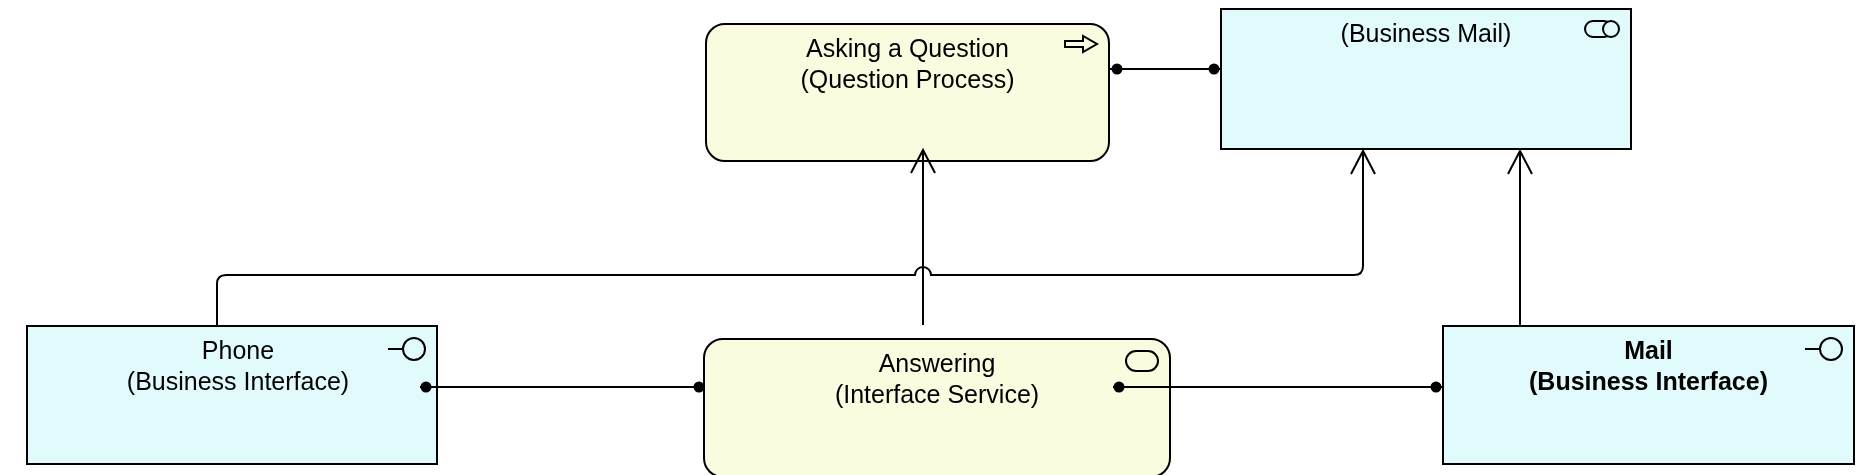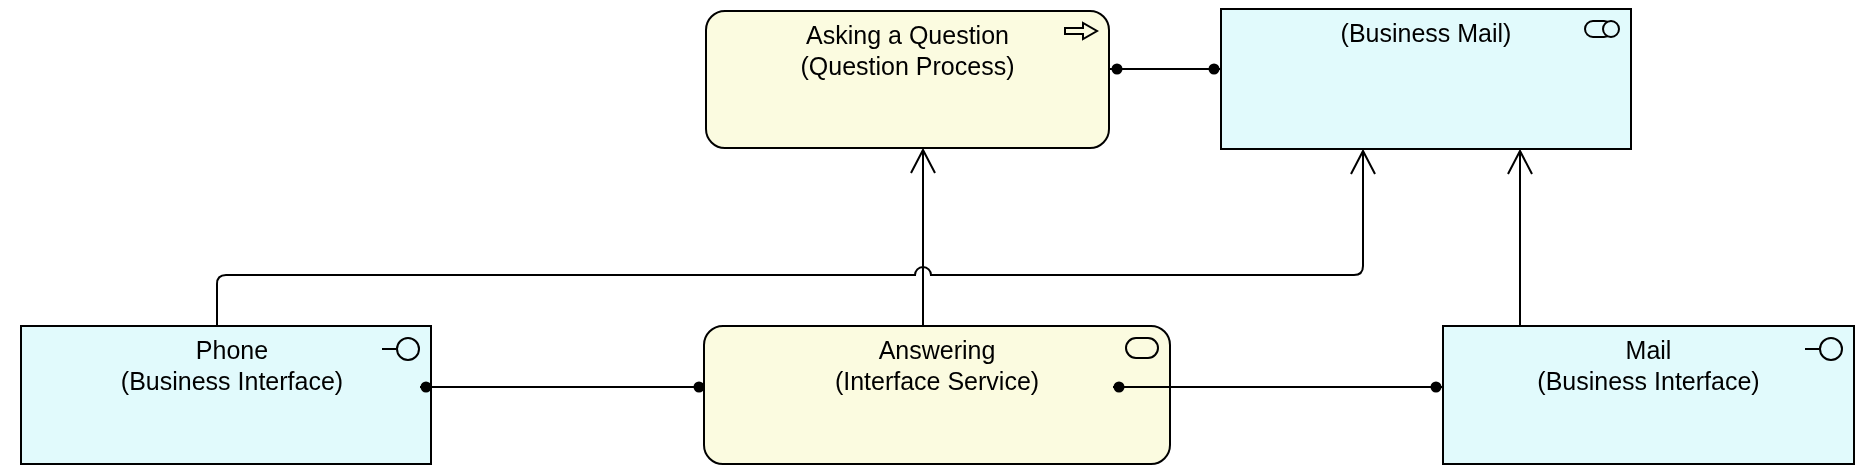--- a/index.html
+++ b/index.html
@@ -21,21 +21,21 @@
     width: 1861px;
     height: 475px;
     background: var(--background);
     overflow: hidden;
   }
   .node {
     position: absolute;
     border: 2.5px solid var(--border-color);
     color: var(--text-color);
   }
-  .node.cream { background: var(--cream-fill); }
+  .node.cream { background: var(--cream-fill); margin-top: 13px; }
   .node.cyan  { background: var(--cyan-fill); }
   .node.rounded { border-radius: 20px; }
   .node-label {
     padding-top: 8px;
     text-align: center;
     font-size: 25px;
     line-height: 31px;
     white-space: nowrap;
   }
   .node-icon {
@@ -87,42 +87,42 @@
   <div class="node cyan" style="left:1220px; top:8px; width:412px; height:142px;">
     <div class="node-label">
       <div>(Business Mail)</div>
     </div>
     <svg class="node-icon" width="38" height="20" viewBox="0 0 38 20">
       <rect x="2" y="2" width="27" height="16" rx="8" ry="8"></rect>
       <circle class="fill-cyan" cx="28" cy="10" r="8"></circle>
     </svg>
   </div>
 
-  <div class="node cyan" style="left:20px; top:325px; width:412px; height:140px;padding-left:12px;">
+  <div class="node cyan" style="left:26px; top:325px; width:412px; height:140px;padding-left:12px;">
     <div class="node-label">
       <div>Phone</div>
       <div>(Business Interface)</div>
     </div>
     <svg class="node-icon" width="40" height="26" viewBox="0 0 40 26">
       <line x1="1" y1="13" x2="15" y2="13"></line>
       <circle cx="27" cy="13" r="11"></circle>
     </svg>
   </div>
 
   <div class="node cream rounded" style="left:703px; top:325px; width:468px; height:140px;">
     <div class="node-label">
       <div>Answering</div>
       <div>(Interface Service)</div>
     </div>
     <svg class="node-icon" width="36" height="24" viewBox="0 0 36 24">
       <rect x="2" y="2" width="32" height="20" rx="10" ry="10"></rect>
     </svg>
   </div>
 
-  <div class="node cyan" style="left:1442px; top:325px; width:413px; height:140px;">
+  <div class="node cyan" style="left:1442px; top:325px; width:413px; height:140px;font-weight:bold;">
     <div class="node-label">
       <div>Mail</div>
       <div>(Business Interface)</div>
     </div>
     <svg class="node-icon" width="40" height="26" viewBox="0 0 40 26">
       <line x1="1" y1="13" x2="15" y2="13"></line>
       <circle cx="27" cy="13" r="11"></circle>
     </svg>
   </div>
 

